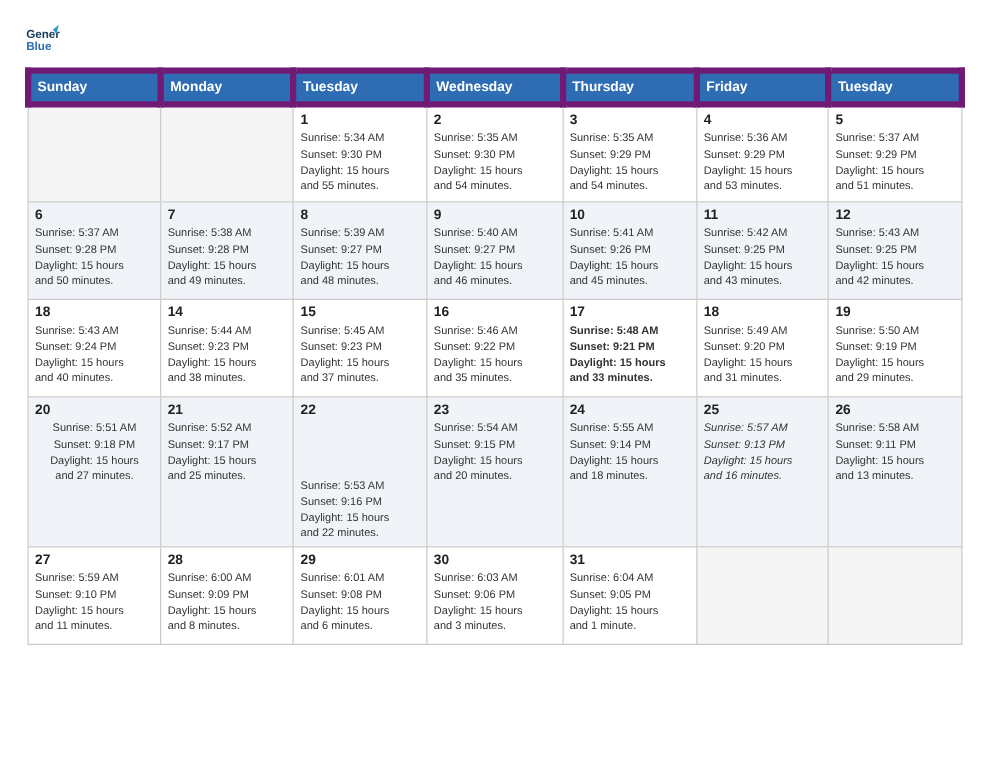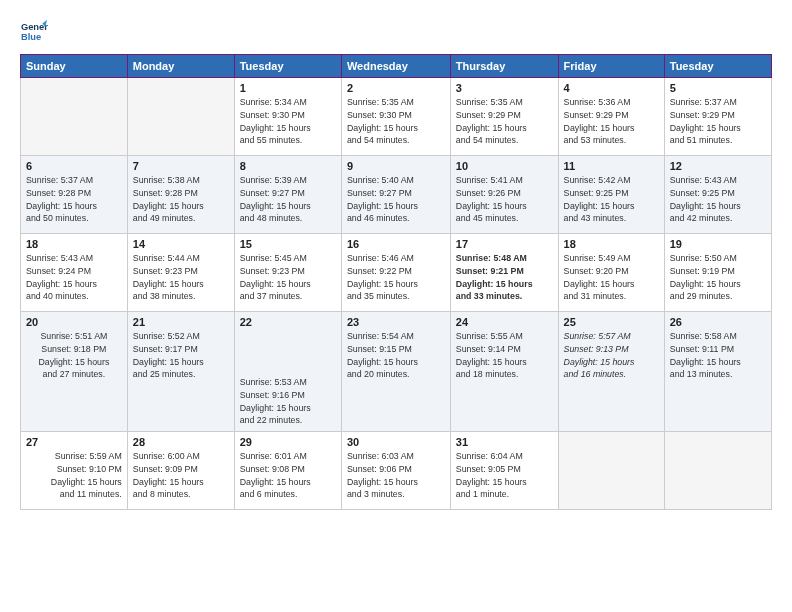--- a/index.html
+++ b/index.html
@@ -56,21 +56,21 @@
       border-collapse: collapse;
       font-size: 9.5px;
     }
     .calendar th {
       background: #2e6db4;
       color: #fff;
       text-align: left;
       padding: 5px 5px;
       font-size: 11px;
       font-weight: bold;
-      border: 1px solid #701a75;
+      border: 5px solid #701a75;
     }
     .calendar td {
       border: 1px solid #ccc;
       vertical-align: top;
       padding: 4px 5px;
       width: 113px;
       height: 78px;
       background: #fff;
     }
     .calendar td.empty {
@@ -314,21 +314,21 @@
             <div class="day-num">26</div>
             <div class="day-info" style="white-space: pre-line;">Sunrise: 5:58 AM
 Sunset: 9:11 PM
 Daylight: 15 hours
 and 13 minutes.</div>
           </td>
         </tr>
         <tr>
           <td>
             <div class="day-num">27</div>
-            <div class="day-info" style="white-space: pre-line; text-align: right;">Sunrise: 5:59 AM
+            <div class="day-info" style="white-space: pre-line;">Sunrise: 5:59 AM
 Sunset: 9:10 PM
 Daylight: 15 hours
 and 11 minutes.</div>
           </td>
           <td>
             <div class="day-num">28</div>
             <div class="day-info" style="white-space: pre-line;">Sunrise: 6:00 AM
 Sunset: 9:09 PM
 Daylight: 15 hours
 and 8 minutes.</div>

